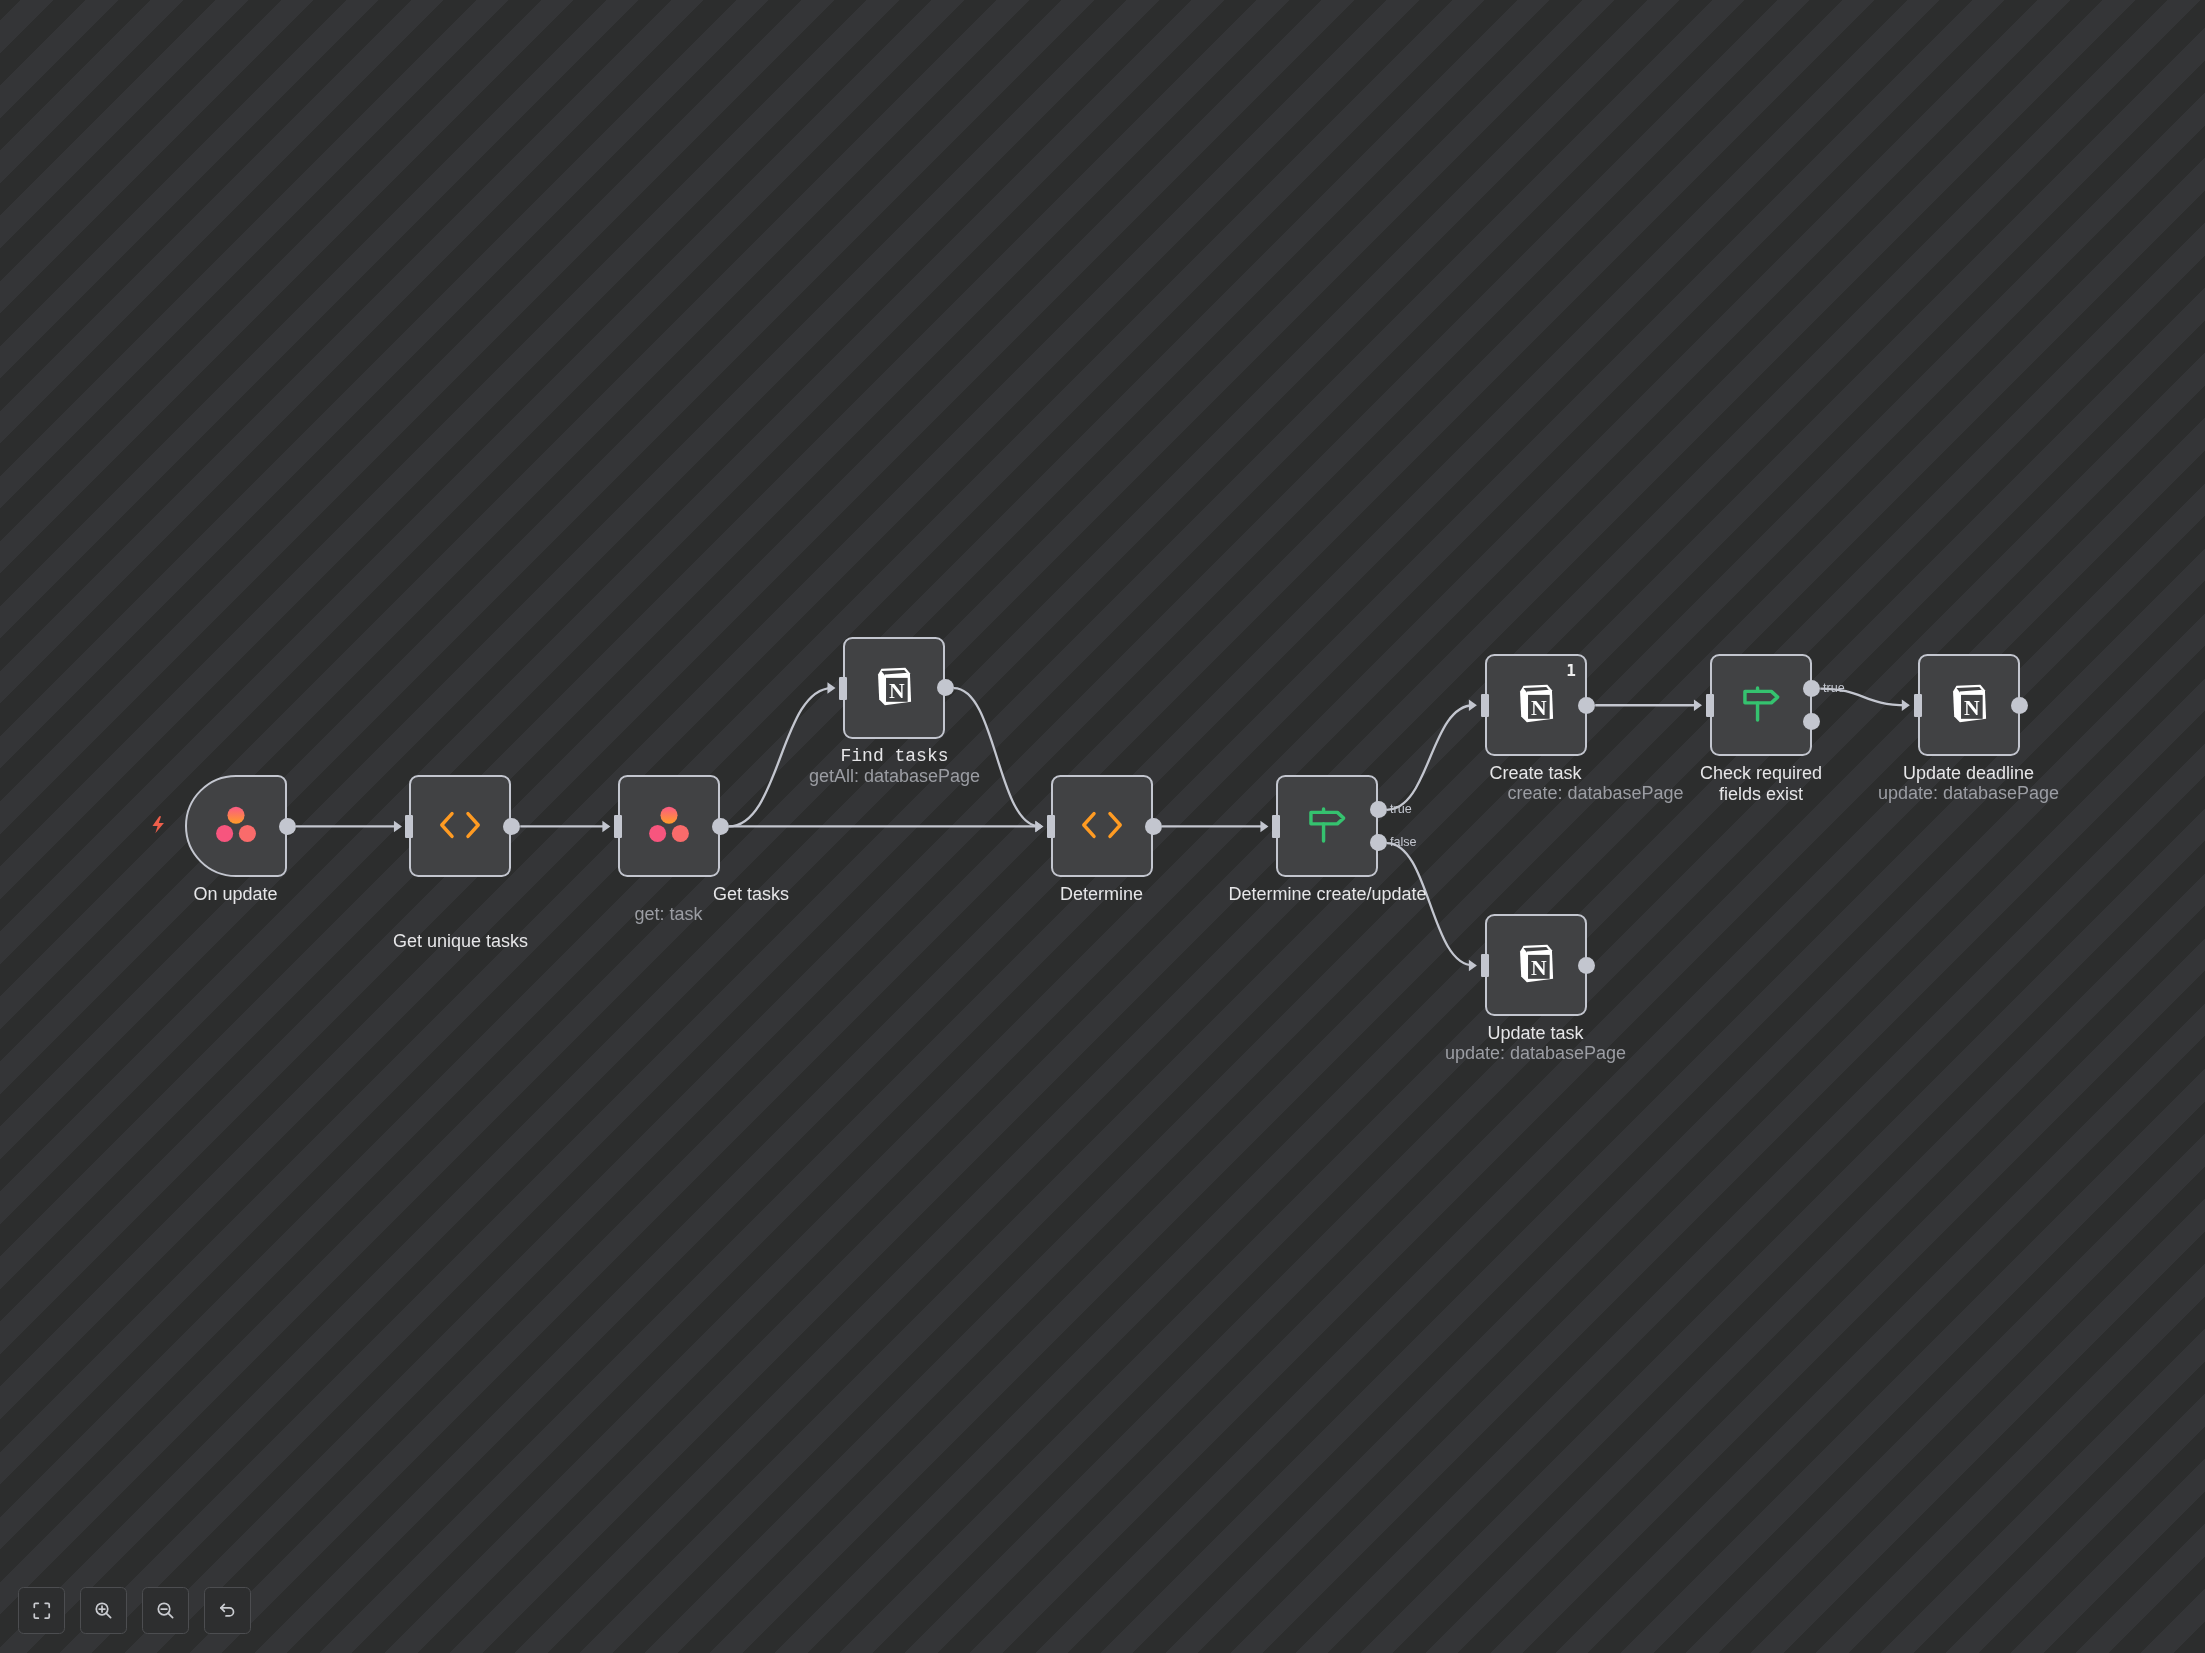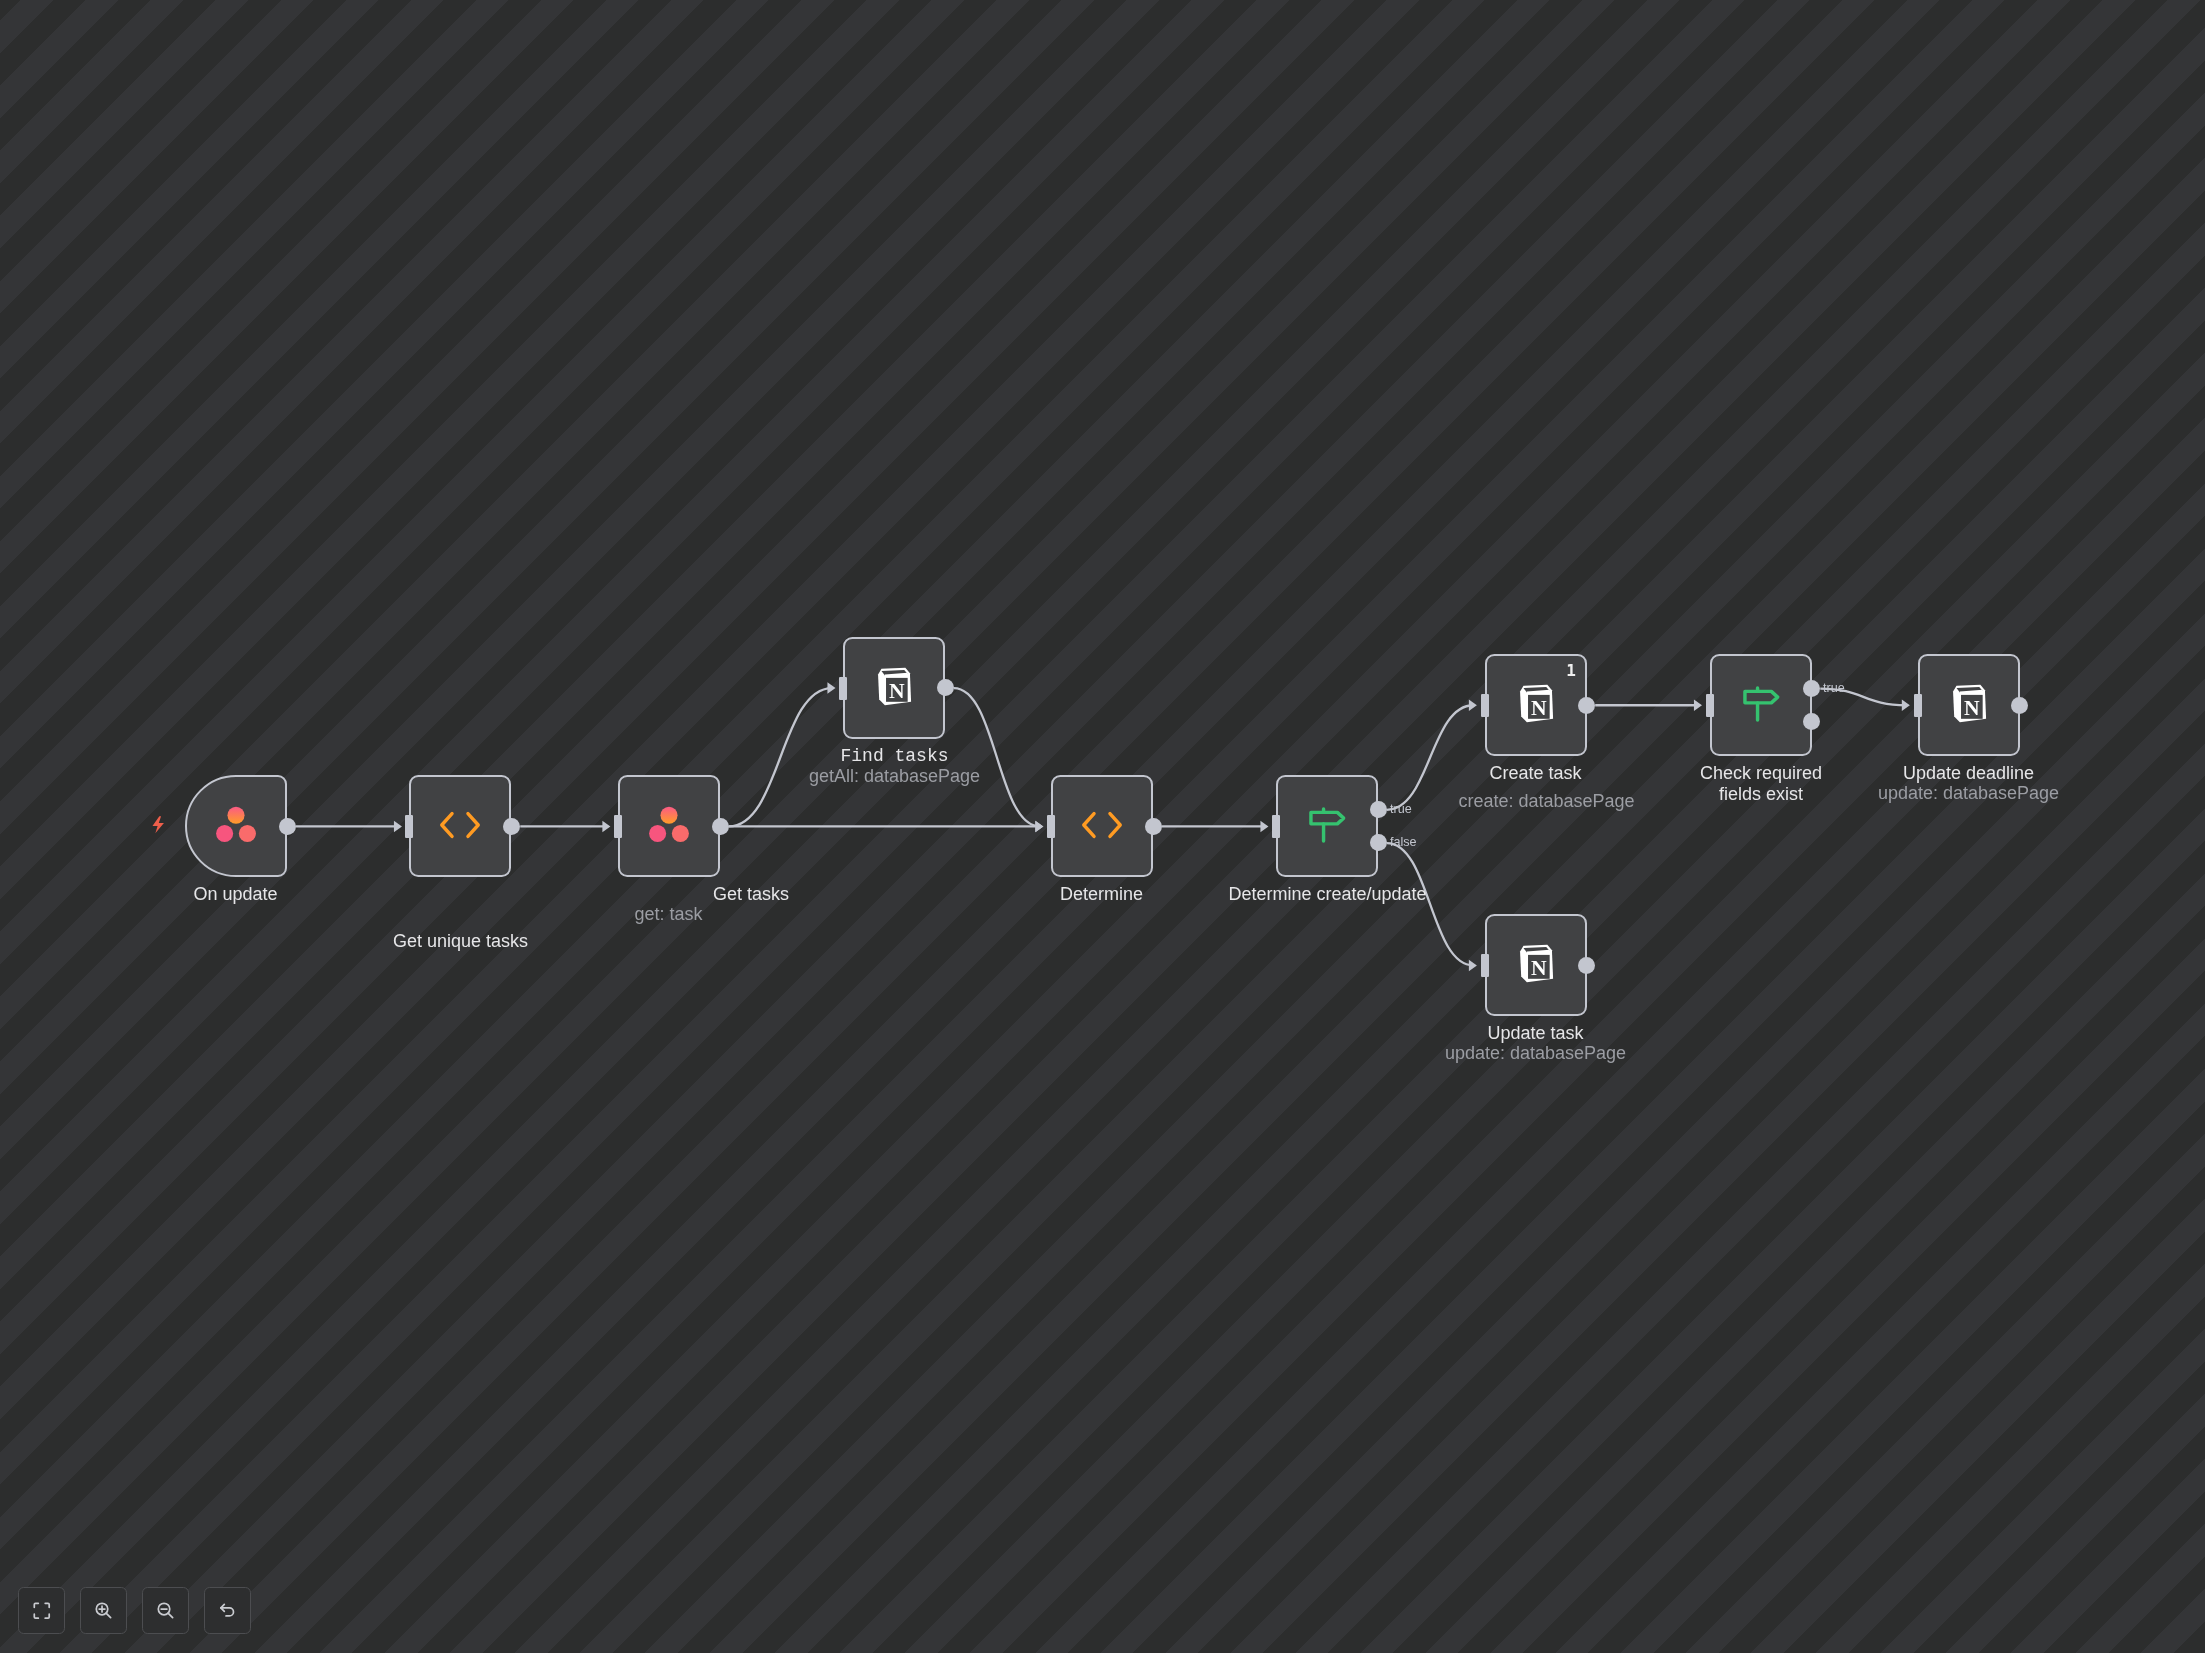--- a/index.html
+++ b/index.html
@@ -147,21 +147,21 @@
       <div class="icon"><svg width="41" height="41" viewBox="0 0 72 72">
           <path d="M8 14 L14 4 L56 2 L64 12 L66 62 L20 68 L10 58 Z" fill="#fff"></path>
           <path d="M14 8 L54 6 L60 13 L20 16 Z" fill="#414244"></path>
           <rect x="22" y="20" width="38" height="42" fill="#414244"></rect>
           <path d="M20 16 L60 13" stroke="#fff" stroke-width="4"></path>
           <text x="41" y="55" text-anchor="middle" font-family="Liberation Serif, serif" font-weight="bold" font-size="38" fill="#fff">N</text>
         </svg></div>
       <div class="badge">1</div>
     </div>
     <div class="label" style="left: 1415px; top: 763px;">Create task</div>
-    <div class="sublabel" style="left: 1426px; top: 785px; margin-top: 8px;">create: databasePage</div>
+    <div class="sublabel" style="left: 1475px; top: 785px;">create: databasePage</div>
     <div class="handle-in" style="left: 1481px; top: 694px;"></div>
     <div class="handle-out" style="left: 1578px; top: 697px;"></div>
     <div class="node" style="left: 1710px; top: 654px;">
       <div class="icon"><svg width="39" height="37" viewBox="0 0 68 64" fill="none" stroke="#35c26f" stroke-width="6" stroke-linecap="round" stroke-linejoin="round">
           <path d="M28 4 V10"></path>
           <path d="M6 10 H52 L63 20 L52 30 H6 Z"></path>
           <path d="M28 30 V60"></path>
         </svg></div>
     </div>
     <div class="label" style="left: 1695px; top: 763px; width: 132px;">Check required fields exist</div>

